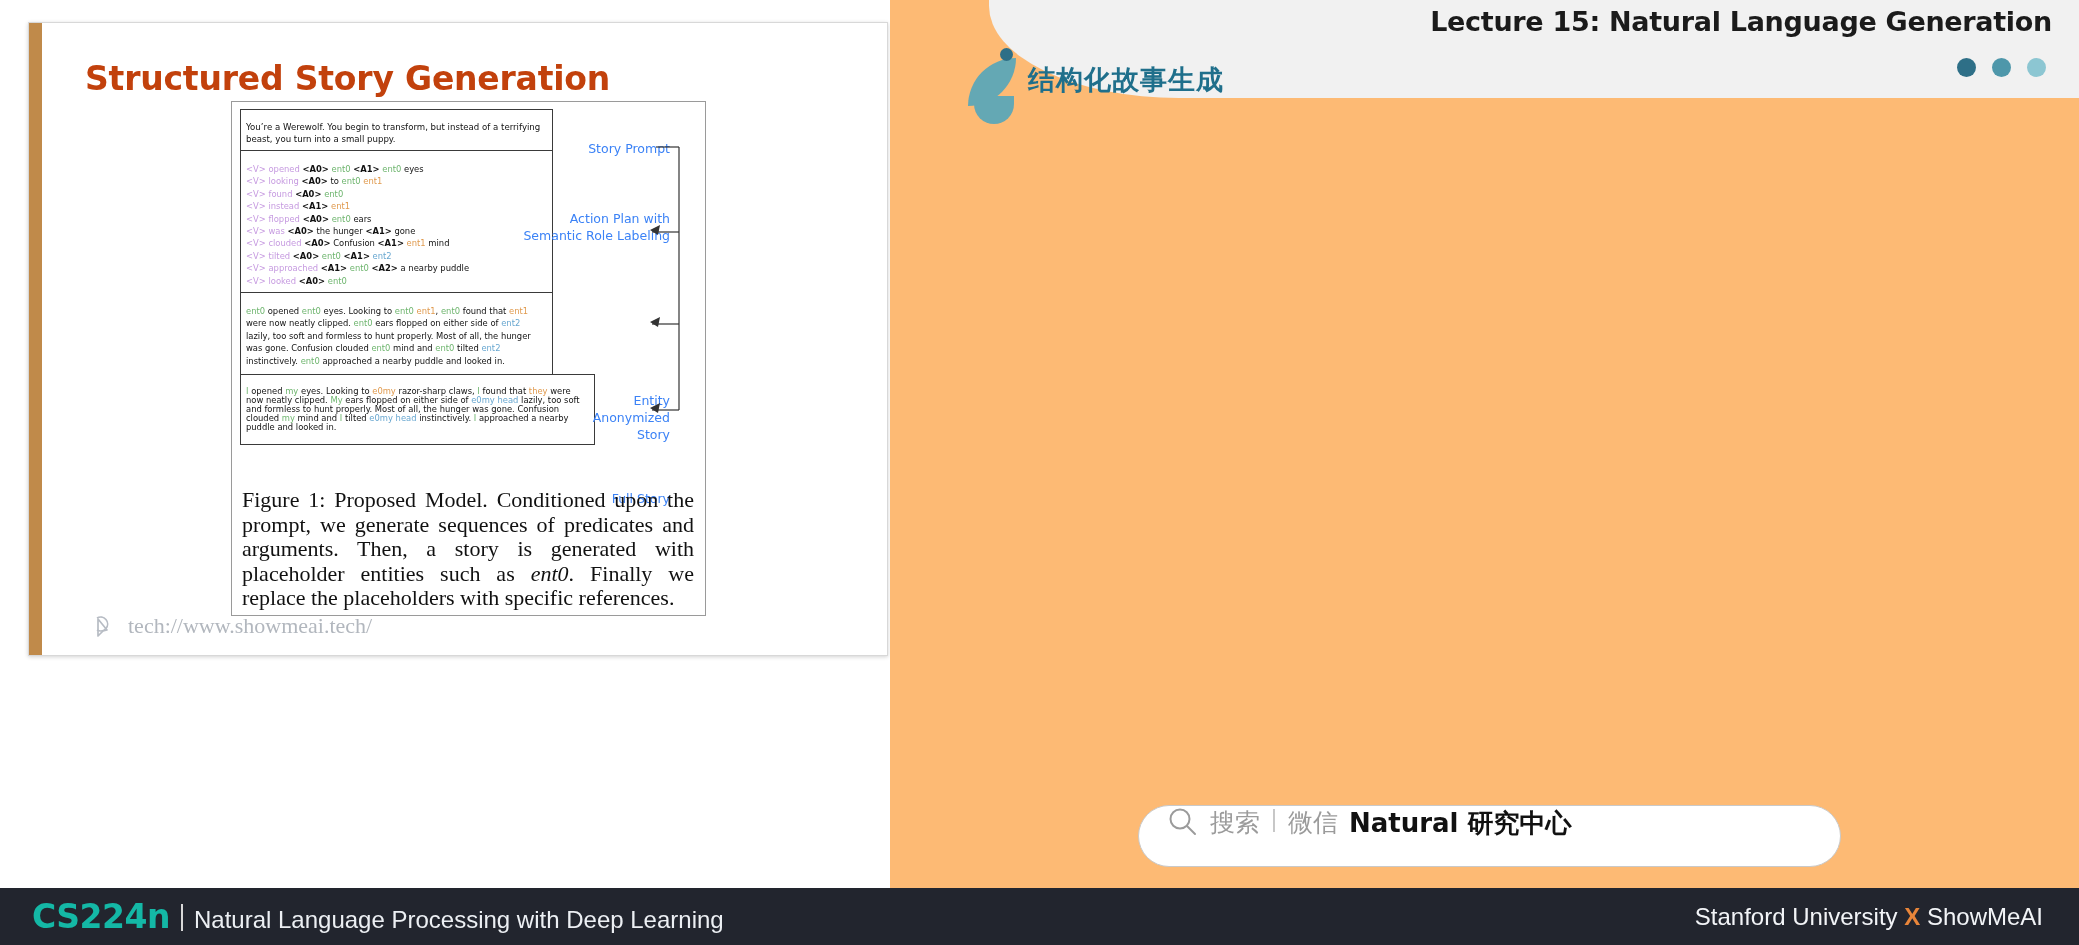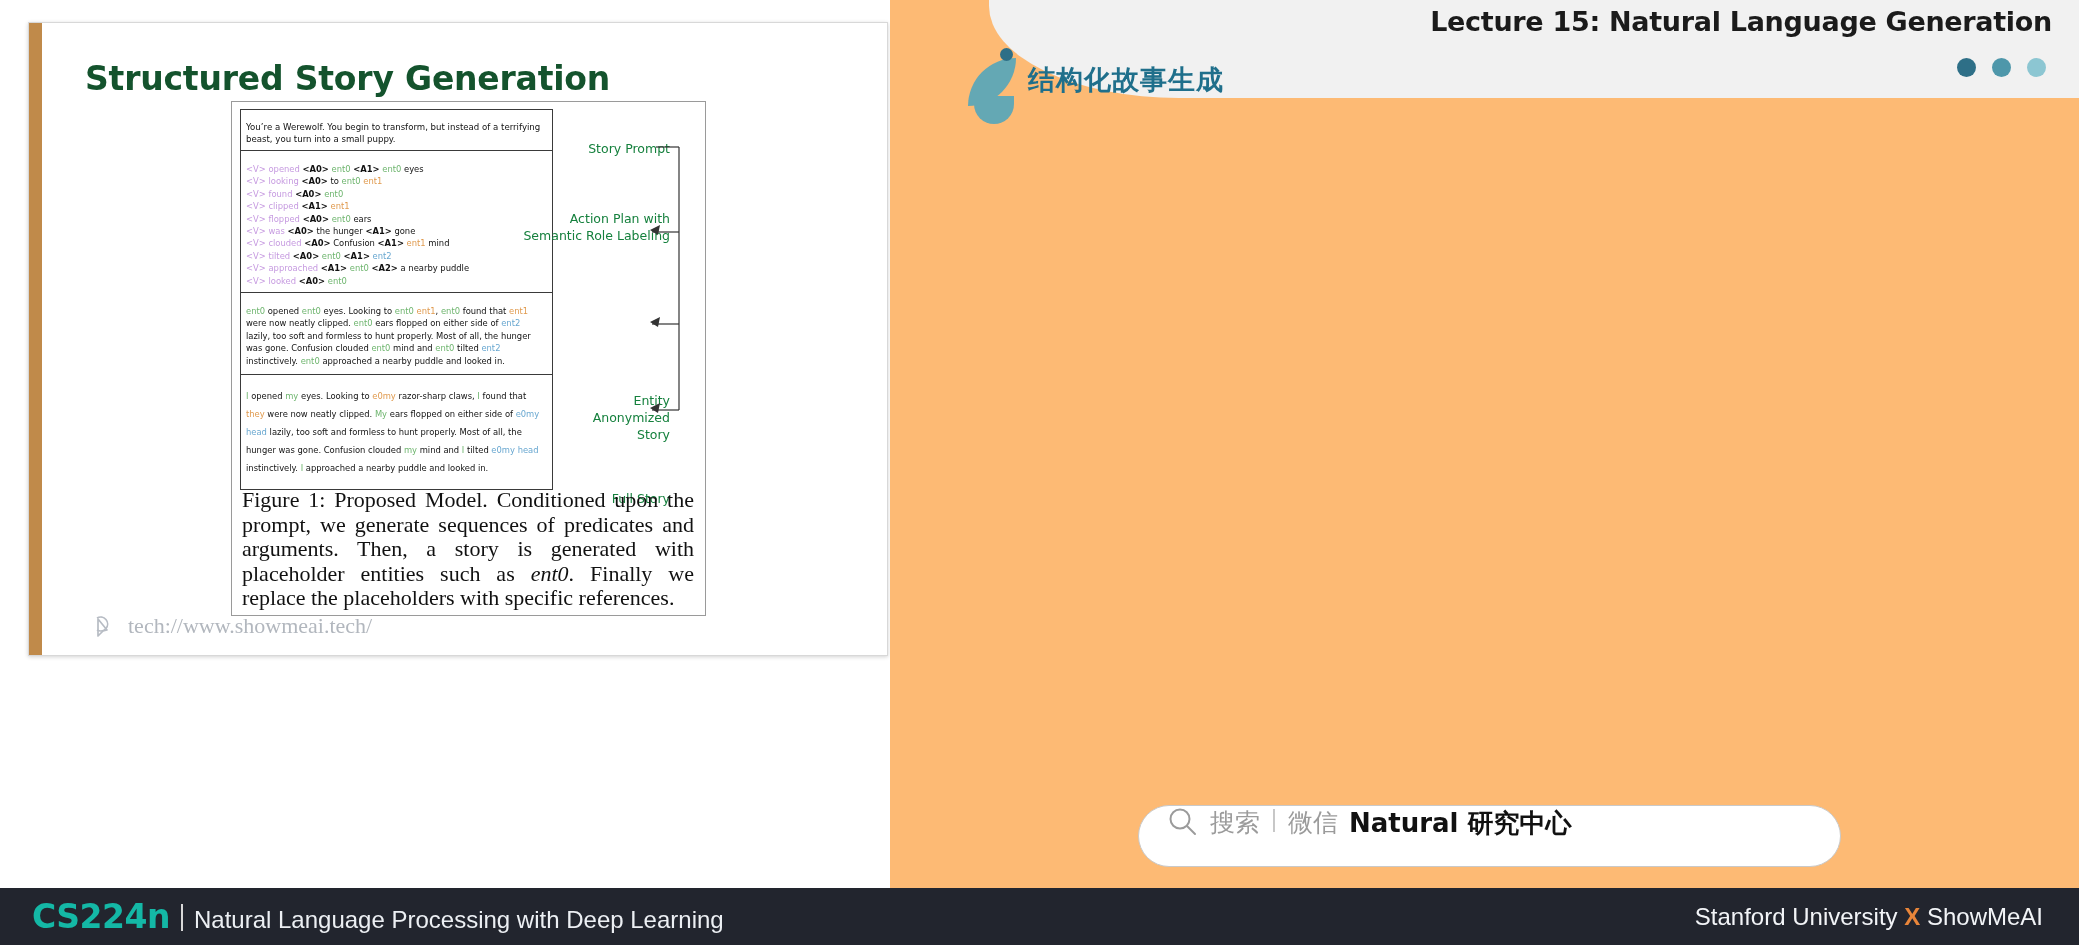--- a/index.html
+++ b/index.html
@@ -18,21 +18,21 @@
     background:#ffffff;
     border:1px solid #d8d8d8;
     box-shadow:0 1px 4px rgba(0,0,0,.18);
   }
   .slide-accent {
     position:absolute; left:0; top:0; width:13px; height:100%;
     background:#c08a4a;
   }
   .slide-title {
     position:absolute; left:56px; top:36px;
-    font-size:33px; font-weight:bold; color:#14532d;
+    font-size:33px; font-weight:bold; color:#c2410c;
     letter-spacing:-.2px;
     font-family:"DejaVu Sans", sans-serif;
   }
 
   
   .paper-fig {
     position:absolute; left:202px; top:78px;
     width:475px; height:515px;
     border:1px solid #9a9a9a;
     background:#fff;
@@ -42,33 +42,33 @@
   .fbox {
     border:1.4px solid #3a3a3a;
     background:#fff;
     padding:12px 5px;
     font-family:"DejaVu Sans", sans-serif;
     color:#111;
   }
   .fbox.prompt   { position:absolute; left:8px; top:7px;   width:313px; font-size:8.6px; line-height:11.6px; }
   .fbox.plan     { position:absolute; left:8px; top:48px;  width:313px; font-size:8.4px; line-height:12.4px; }
   .fbox.anon     { position:absolute; left:8px; top:190px; width:313px; font-size:8.4px; line-height:12.4px; }
-  .fbox.full     { position:absolute; left:8px; top:272px; width:313px; font-size:8.4px; line-height:18px; }
+  .fbox.full     { position:absolute; left:8px; top:272px; width:355px; font-size:8.4px; line-height:9px; }
 
   .v   { color:#c69ae0; }
   .arg { color:#111; font-weight:600; }
   .e0  { color:#6eb56e; }
   .e1  { color:#e09a4e; }
   .e2  { color:#68a7d0;margin-top:48px; }
 
   
   .stage-label {
     position:absolute;
     font-family:"DejaVu Sans", sans-serif;
-    font-size:12.5px; color:#15803d; text-align:right;
+    font-size:12.5px; color:#3b82f6; text-align:right;
     line-height:17px;
   }
   .lab-prompt { right:35px; top:38px;  width:148px; }
   .lab-plan   { right:35px; top:108px; width:148px; }
   .lab-anon   { right:35px; top:290px; width:110px; }
   .lab-full   { right:35px; top:388px; width:148px; }
 
   .fig-caption {
     position:absolute; left:10px; top:386px; width:452px;
     font-family:"Liberation Serif", serif;
@@ -166,21 +166,21 @@
     <div class="paper-fig">
       <div class="fig-inner">
 
         <div class="fbox prompt">You’re a Werewolf. You begin to transform, but instead of a terrifying beast, you turn into a small puppy.</div>
 
         <div class="fbox plan">
           <div id="plan-lines">
               <div><span class="v">&lt;V&gt;</span> <span class="v">opened</span> <span class="arg">&lt;A0&gt;</span> <span class="e0">ent0</span> <span class="arg">&lt;A1&gt;</span> <span class="e0">ent0</span> eyes</div>
               <div><span class="v">&lt;V&gt;</span> <span class="v">looking</span> <span class="arg">&lt;A0&gt;</span> to <span class="e0">ent0</span> <span class="e1">ent1</span></div>
               <div><span class="v">&lt;V&gt;</span> <span class="v">found</span> <span class="arg">&lt;A0&gt;</span> <span class="e0">ent0</span></div>
-              <div><span class="v">&lt;V&gt;</span> <span class="v">clipped</span> <span class="arg">&lt;A1&gt;</span> <span class="e1">ent1</span></div>
+              <div><span class="v">&lt;V&gt;</span> <span class="v">instead</span> <span class="arg">&lt;A1&gt;</span> <span class="e1">ent1</span></div>
               <div><span class="v">&lt;V&gt;</span> <span class="v">flopped</span> <span class="arg">&lt;A0&gt;</span> <span class="e0">ent0</span> ears</div>
               <div><span class="v">&lt;V&gt;</span> <span class="v">was</span> <span class="arg">&lt;A0&gt;</span> the hunger <span class="arg">&lt;A1&gt;</span> gone</div>
               <div><span class="v">&lt;V&gt;</span> <span class="v">clouded</span> <span class="arg">&lt;A0&gt;</span> Confusion <span class="arg">&lt;A1&gt;</span> <span class="e1">ent1</span> mind</div>
               <div><span class="v">&lt;V&gt;</span> <span class="v">tilted</span> <span class="arg">&lt;A0&gt;</span> <span class="e0">ent0</span> <span class="arg">&lt;A1&gt;</span> <span class="e2">ent2</span></div>
               <div><span class="v">&lt;V&gt;</span> <span class="v">approached</span> <span class="arg">&lt;A1&gt;</span> <span class="e0">ent0</span> <span class="arg">&lt;A2&gt;</span> a nearby puddle</div>
               <div><span class="v">&lt;V&gt;</span> <span class="v">looked</span> <span class="arg">&lt;A0&gt;</span> <span class="e0">ent0</span></div>
             </div>
         </div>
 
         <div class="fbox anon">

